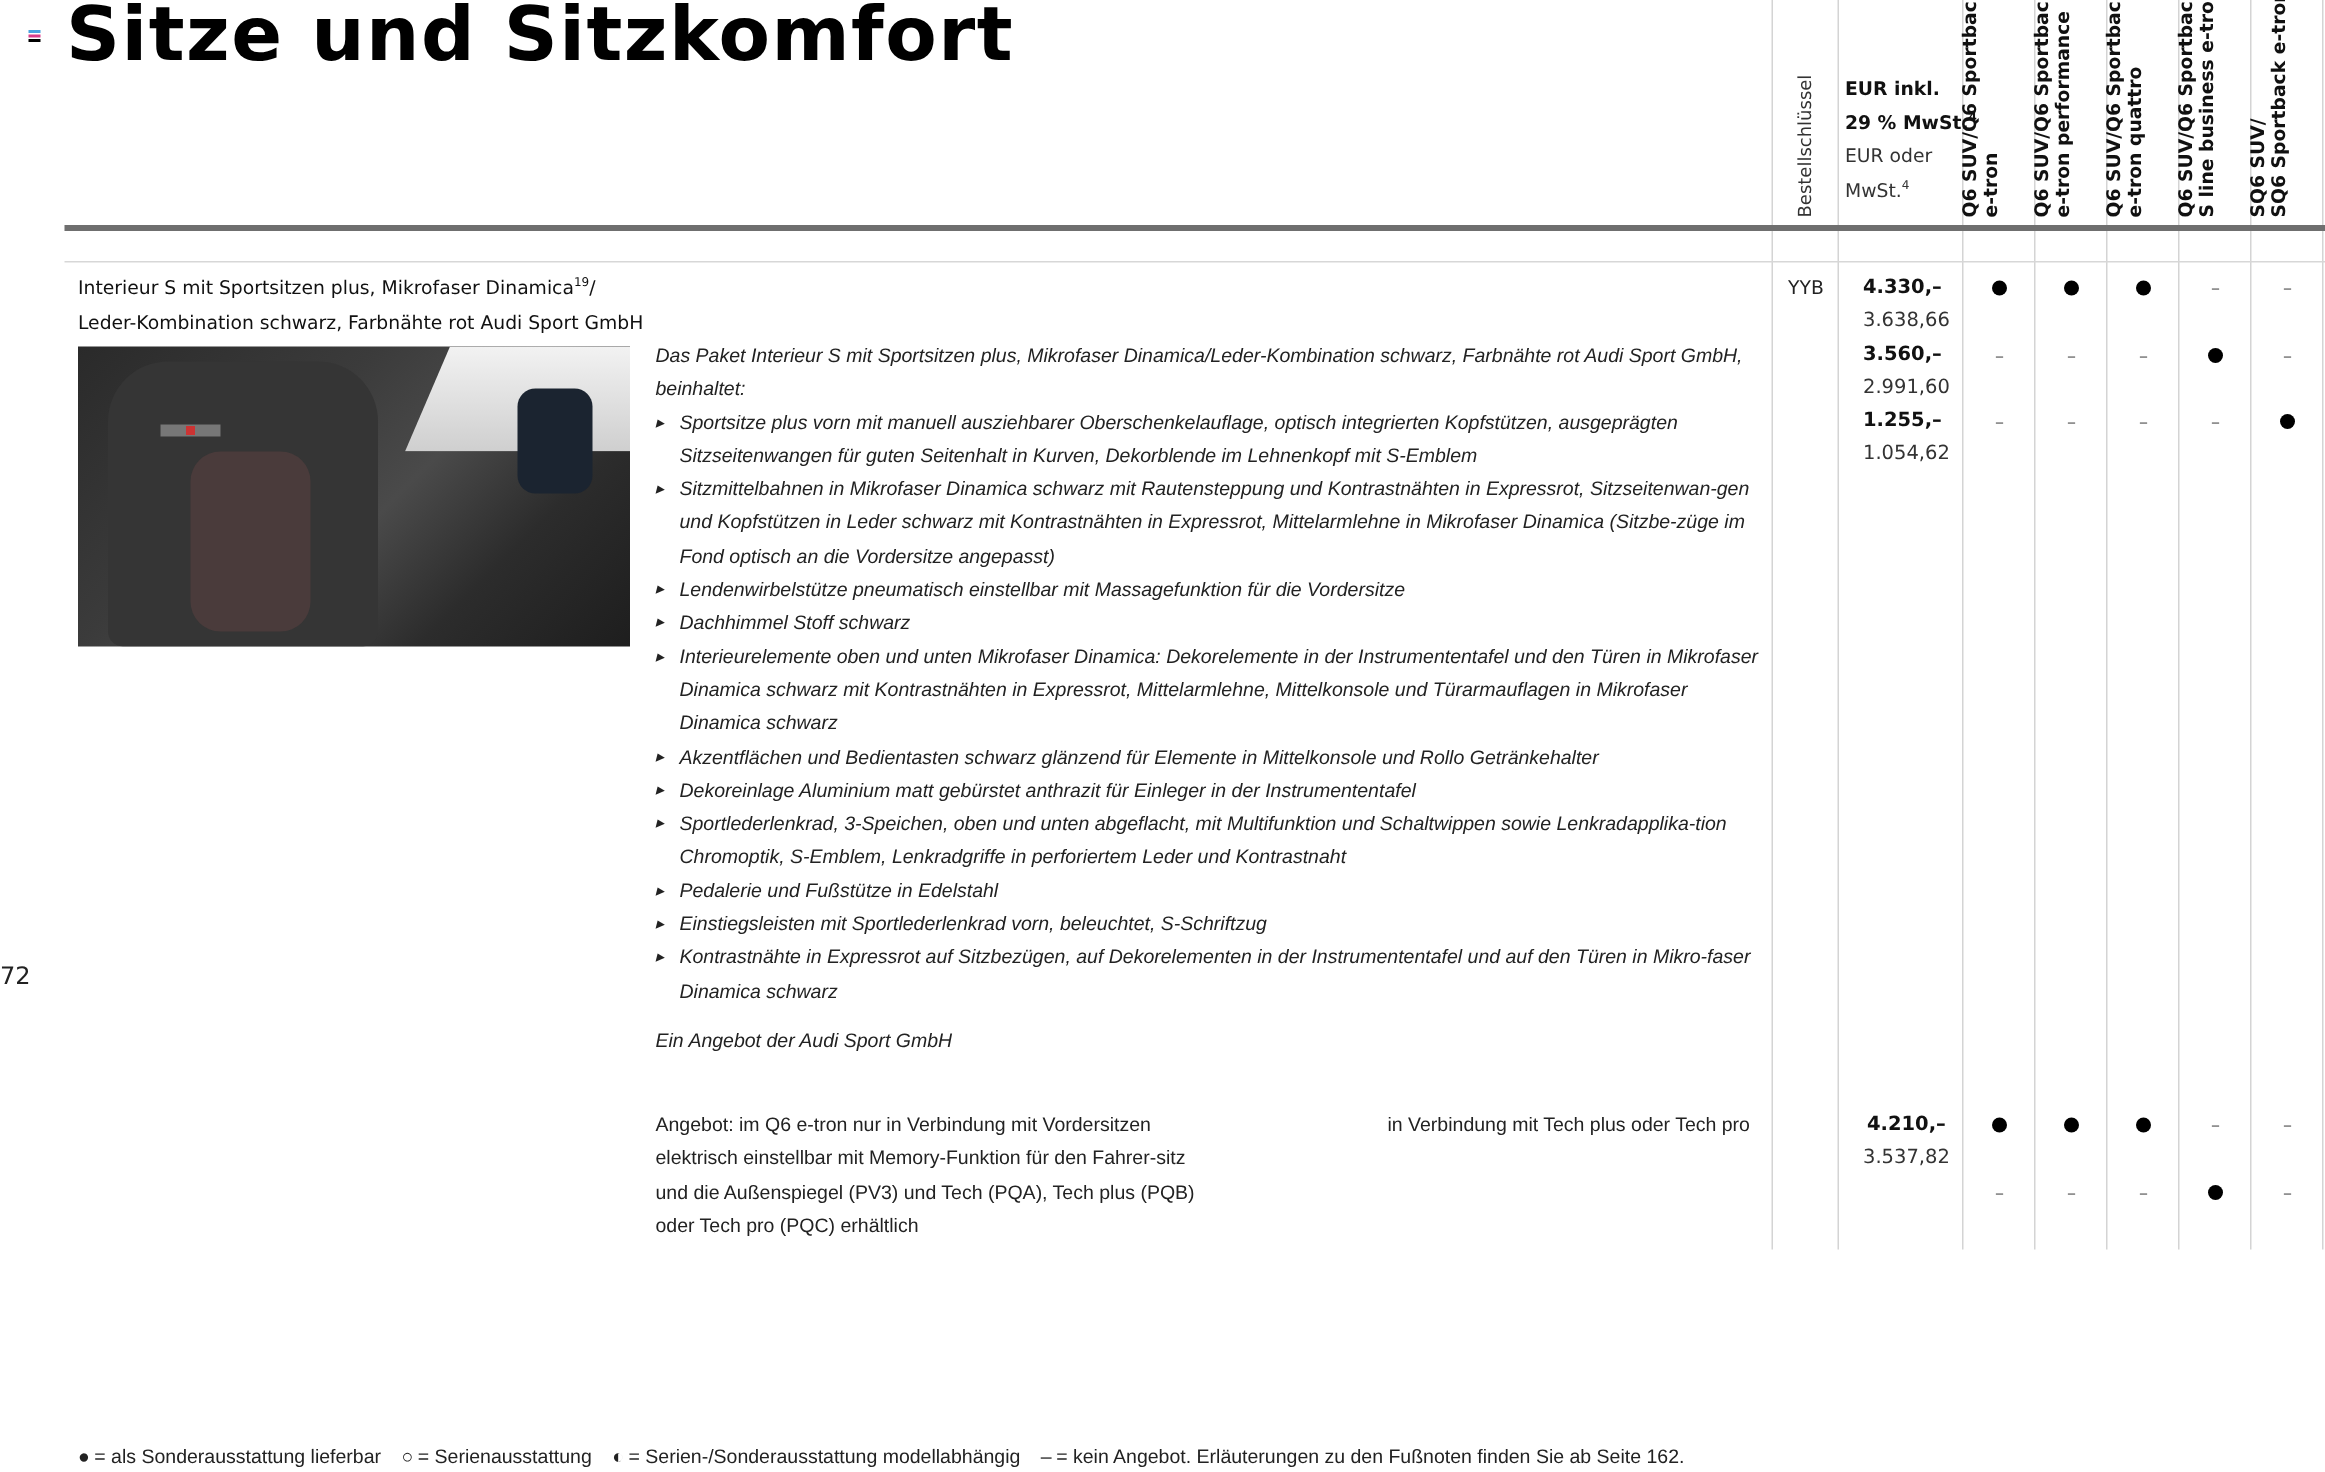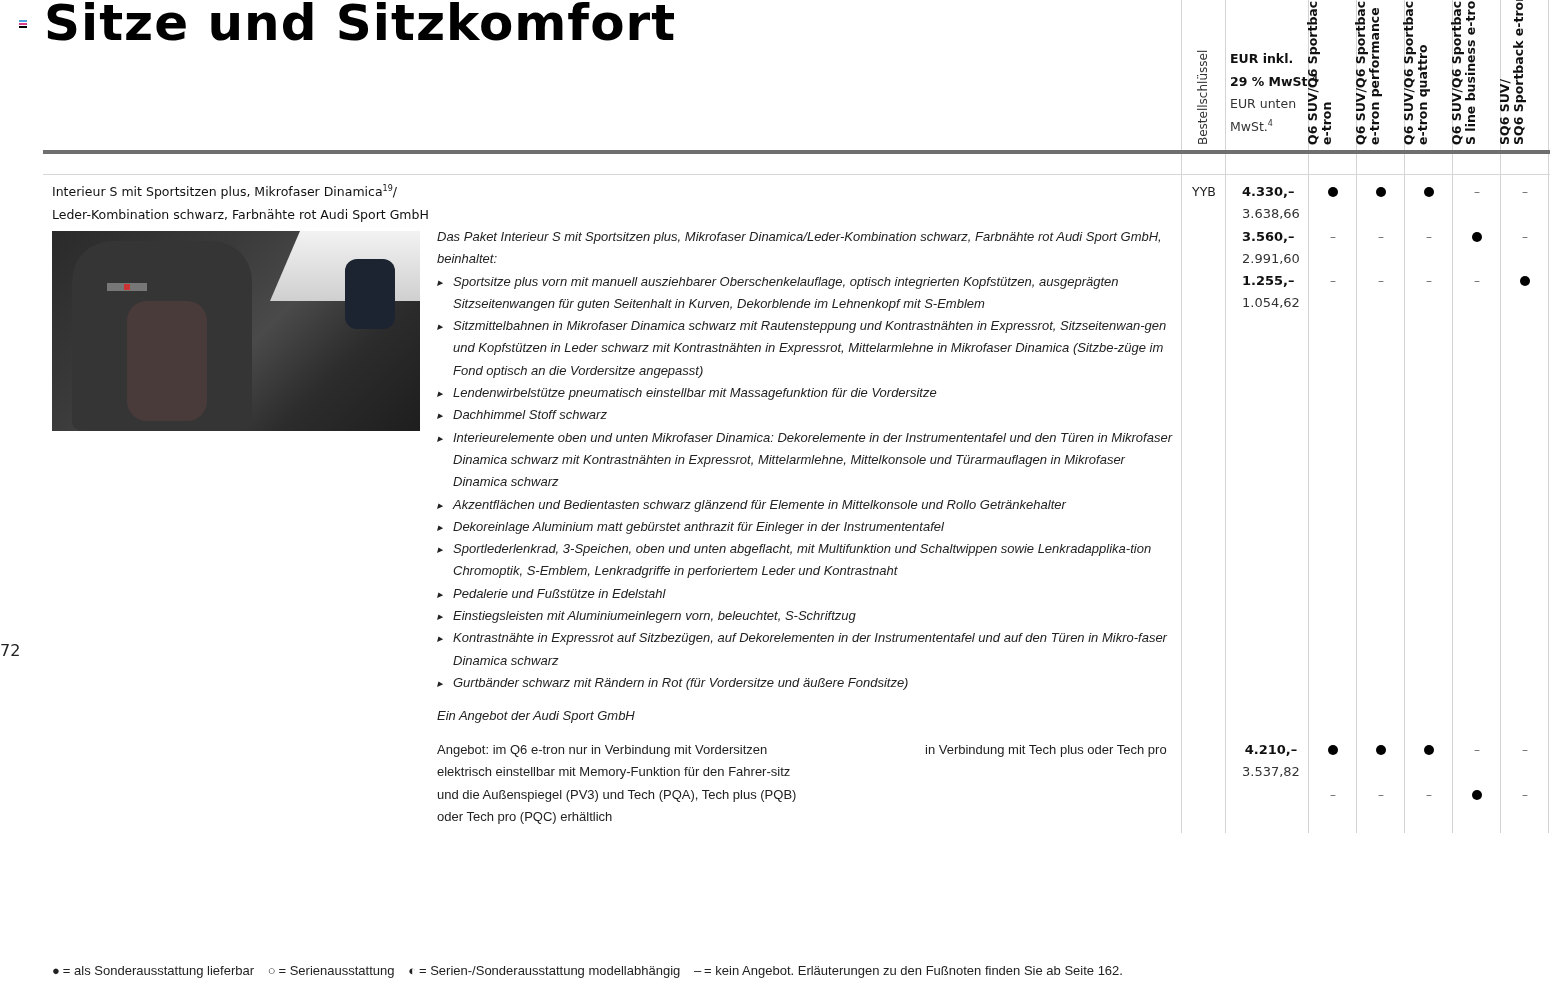--- a/index.html
+++ b/index.html
@@ -105,21 +105,21 @@
 <div class="vline" style="left:1500px; top:0; height:833px;"></div>
 <div class="vline" style="left:1548px; top:0; height:833px;"></div>
 
 <div class="col-head-rot light" style="left:1210px; bottom:836px;">
   <span>Bestellschlüssel</span>
 </div>
 
 <div class="price-head">
   <div class="b"><span>EUR inkl.</span></div>
   <div class="b"><span>29 % MwSt.</span><sup>4</sup></div>
-  <div class="n"><span>EUR unten</span></div>
+  <div class="n"><span>EUR oder</span></div>
   <div class="n"><span>MwSt.</span><sup>4</sup></div>
 </div>
 
 <div class="col-head-rot bold" style="left:1334px;">
   <div>Q6 SUV/Q6 Sportback</div>
   <div>e-tron</div>
 </div>
 <div class="col-head-rot bold" style="left:1382px;">
   <div>Q6 SUV/Q6 Sportback</div>
   <div>e-tron performance</div>
@@ -160,23 +160,22 @@
   <ul>
     <li>Sportsitze plus vorn mit manuell ausziehbarer Oberschenkelauflage, optisch integrierten Kopfstützen, ausgeprägten Sitzseitenwangen für guten Seitenhalt in Kurven, Dekorblende im Lehnenkopf mit S-Emblem</li>
     <li>Sitzmittelbahnen in Mikrofaser Dinamica schwarz mit Rautensteppung und Kontrastnähten in Expressrot, Sitzseitenwan-gen und Kopfstützen in Leder schwarz mit Kontrastnähten in Expressrot, Mittelarmlehne in Mikrofaser Dinamica (Sitzbe-züge im Fond optisch an die Vordersitze angepasst)</li>
     <li>Lendenwirbelstütze pneumatisch einstellbar mit Massagefunktion für die Vordersitze</li>
     <li>Dachhimmel Stoff schwarz</li>
     <li>Interieurelemente oben und unten Mikrofaser Dinamica: Dekorelemente in der Instrumententafel und den Türen in Mikrofaser Dinamica schwarz mit Kontrastnähten in Expressrot, Mittelarmlehne, Mittelkonsole und Türarmauflagen in Mikrofaser Dinamica schwarz</li>
     <li>Akzentflächen und Bedientasten schwarz glänzend für Elemente in Mittelkonsole und Rollo Getränkehalter</li>
     <li>Dekoreinlage Aluminium matt gebürstet anthrazit für Einleger in der Instrumententafel</li>
     <li>Sportlederlenkrad, 3-Speichen, oben und unten abgeflacht, mit Multifunktion und Schaltwippen sowie Lenkradapplika-tion Chromoptik, S-Emblem, Lenkradgriffe in perforiertem Leder und Kontrastnaht</li>
     <li>Pedalerie und Fußstütze in Edelstahl</li>
-    <li>Einstiegsleisten mit Aluminiumeinlegern vorn, beleuchtet, S-Schriftzug</li>
+    <li>Einstiegsleisten mit Sportlederlenkrad vorn, beleuchtet, S-Schriftzug</li>
     <li>Kontrastnähte in Expressrot auf Sitzbezügen, auf Dekorelementen in der Instrumententafel und auf den Türen in Mikro-faser Dinamica schwarz</li>
-    <li>Gurtbänder schwarz mit Rändern in Rot (für Vordersitze und äußere Fondsitze)</li>
   </ul>
   <p class="offer">Ein Angebot der Audi Sport GmbH</p>
 </div>
 
 <div class="note">Angebot: im Q6 e-tron nur in Verbindung mit Vordersitzen elektrisch einstellbar mit Memory-Funktion für den Fahrer-sitz und die Außenspiegel (PV3) und Tech (PQA), Tech plus (PQB) oder Tech pro (PQC) erhältlich</div>
 <div class="note-right">in Verbindung mit Tech plus oder Tech pro</div>
 
 <div class="code">YYB</div>
 
 <div class="price-block" style="top:181px;">

